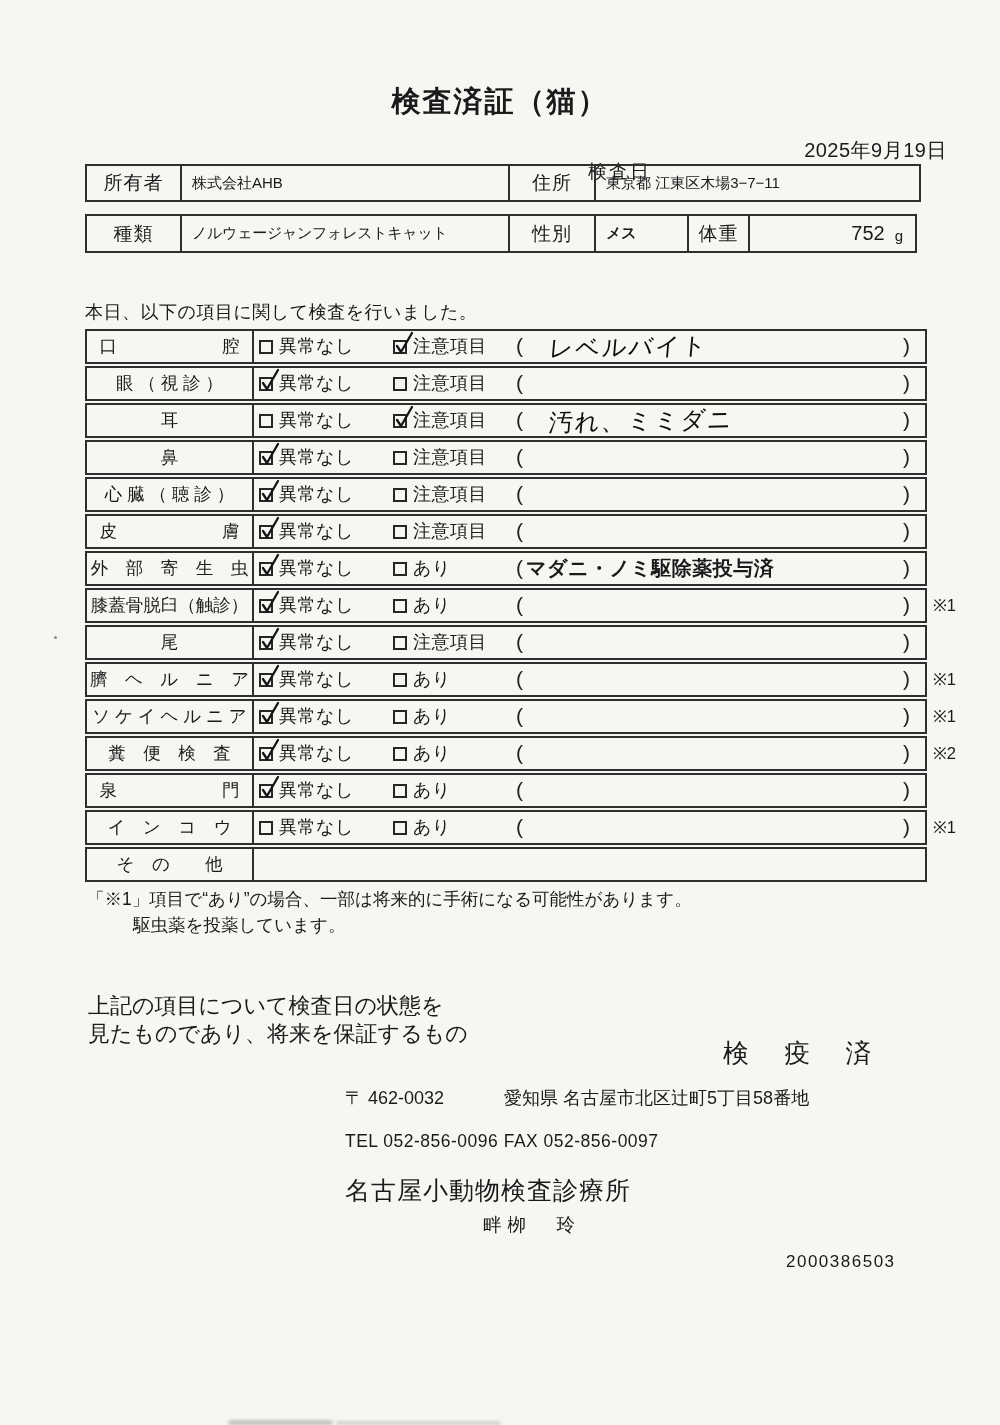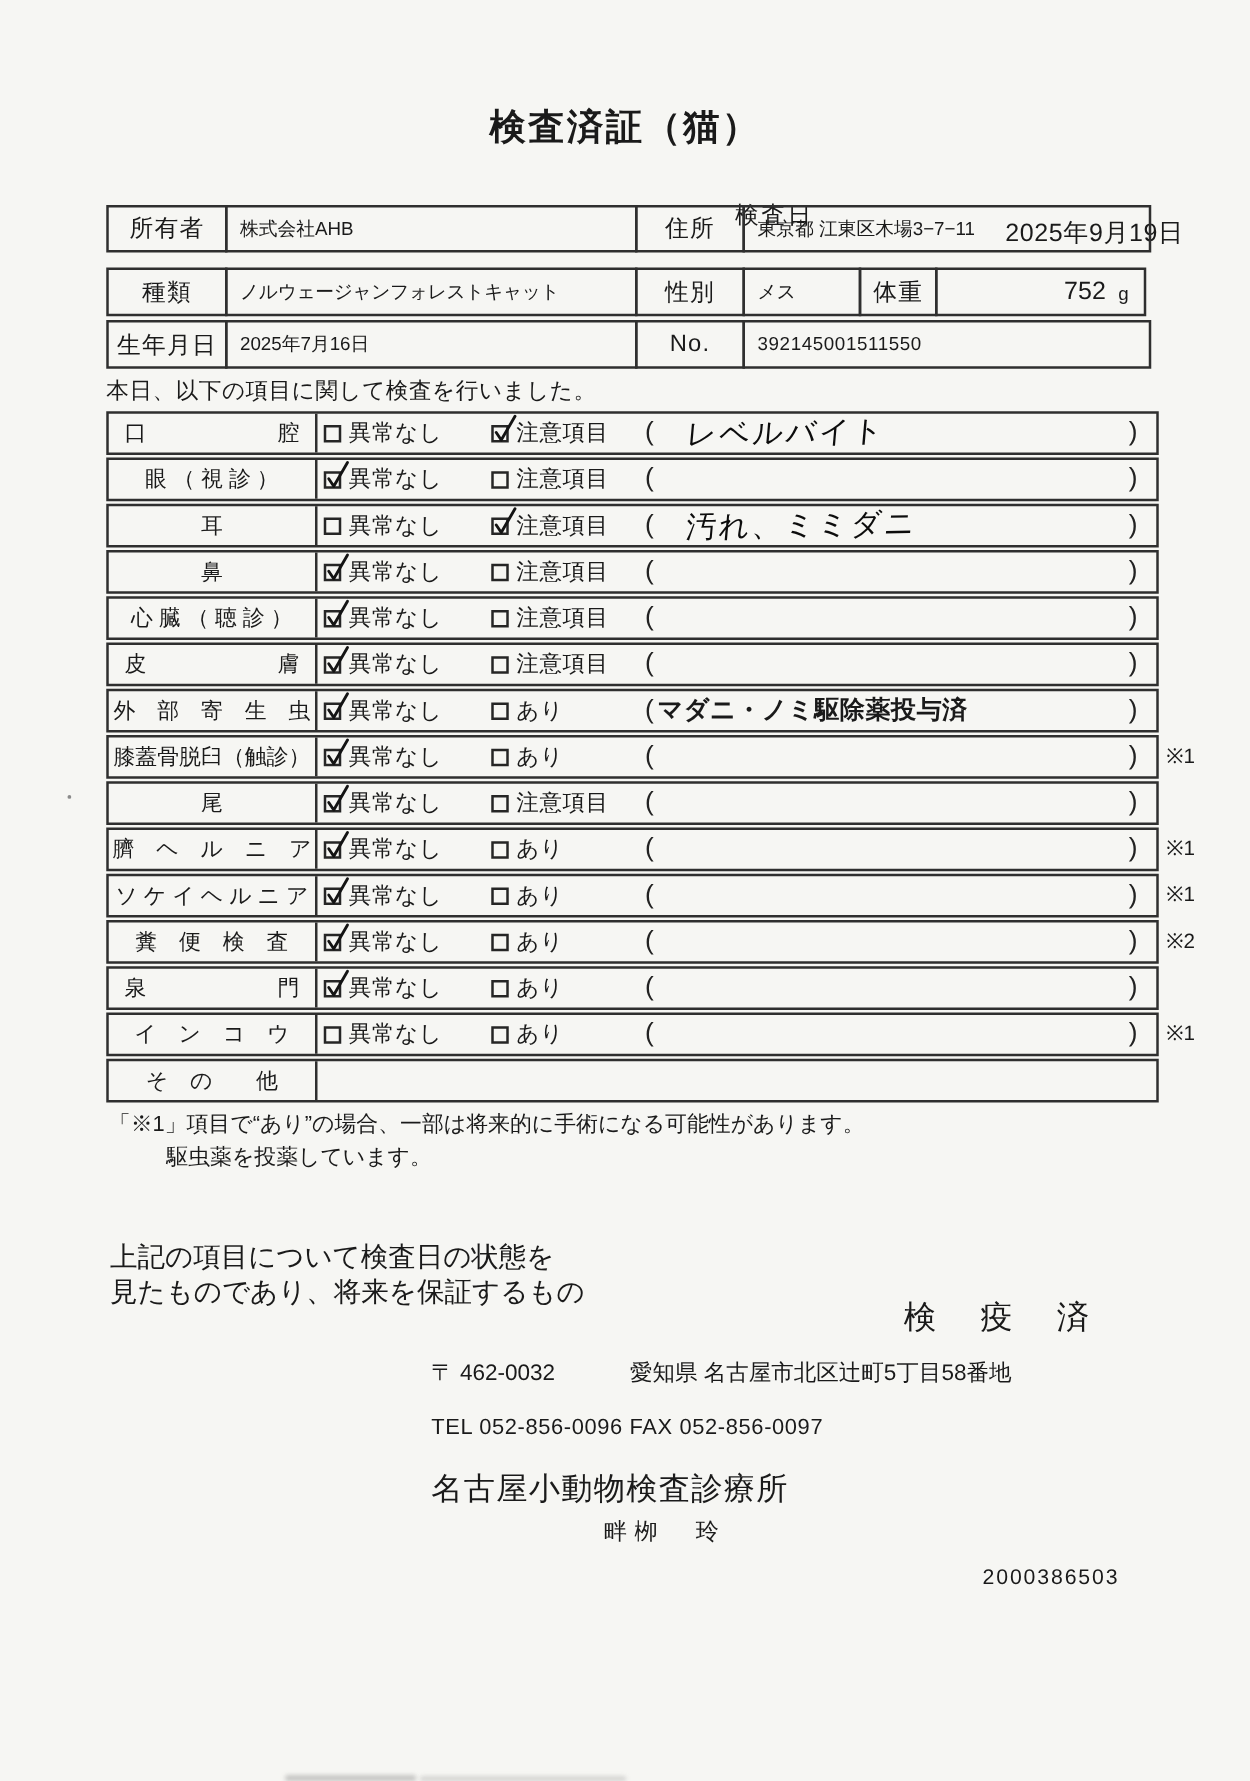--- a/index.html
+++ b/index.html
@@ -7,36 +7,36 @@
     position:relative;
     width:1000px;height:1425px;
     background:#f6f6f3;
     font-family:"Liberation Sans", sans-serif;
     color:#1a1a1a;
     overflow:hidden;
   }
   .abs{position:absolute;}
   .title{top:82px;left:0;width:1000px;text-align:center;font-size:29px;letter-spacing:2px;font-weight:600;}
   .date-label{top:139px;left:588px;font-size:19px;letter-spacing:2px;margin-top:20px;}
-  .date-value{top:137px;right:53px;font-size:20px;letter-spacing:0.5px;margin-top:36px;}
+  .date-value{top:137px;right:53px;font-size:20px;letter-spacing:0.5px;}
 
   .tbl{display:flex;text-align:right;}
   .tbl .c{
     border:2px solid #2f2f2f;box-sizing:border-box;margin-left:-2px;
     display:flex;align-items:center;overflow:hidden;white-space:nowrap;
   }
   .tbl .c:first-child{margin-left:0;}
   .c.lab{justify-content:center;font-size:19px;letter-spacing:1px;}
   .c.val{padding-left:10px;font-size:15px;}
 
   .owner-tbl{top:164px;left:85px;width:842px;height:38px;}
   .animal-r1{top:214px;left:85px;width:842px;height:39px;}
   .animal-r2{top:256px;left:85px;width:842px;height:39px;}
   .w-97{width:97px;}.w-330{width:330px;}.w-88{width:88px;}.w-327{width:327px;}
-  .w-95{width:95px;}.w-63{width:63px;}.w-169{width:169px;}
+  .w-95{width:95px;font-weight:bold;}.w-63{width:63px;}.w-169{width:169px;}
   .breed{font-size:16.5px;letter-spacing:-0.3px;}
   .weight-cell{justify-content:flex-end;padding-right:12px;gap:10px;}
   .weight-val{font-size:20px;}
   .weight-unit{font-size:15px;padding-top:4px;}
   .no-val{font-size:21px;letter-spacing:0.5px;}
 
   .intro{top:300px;left:85px;font-size:18px;letter-spacing:0.5px;}
 
   .checklist{top:329px;left:85px;width:842px;}
   .crow{
@@ -103,26 +103,20 @@
     <div class="c val w-330 breed">ノルウェージャンフォレストキャット</div>
     <div class="c lab w-88">性別</div>
     <div class="c val w-95">メス</div>
     <div class="c lab w-63">体重</div>
     <div class="c w-169 weight-cell">
       <span class="weight-val">752</span>
       <span class="weight-unit">g</span>
     </div>
   </div>
 
-  <div class="abs tbl animal-r2">
-    <div class="c lab w-97">生年月日</div>
-    <div class="c val w-330">2025年7月16日</div>
-    <div class="c lab w-88">No.</div>
-    <div class="c val w-327 no-val">392145001511550</div>
-  </div>
 
   <div class="abs intro">本日、以下の項目に関して検査を行いました。</div>
 
   <div class="abs checklist">
       <div class="crow">
         <div class="clabel">口　　　　　　腔</div>
         <div class="cbody">
           <span class="cbx cb1"></span>
           <span class="olab ol1">異常なし</span>
           <span class="cbx cb2">

